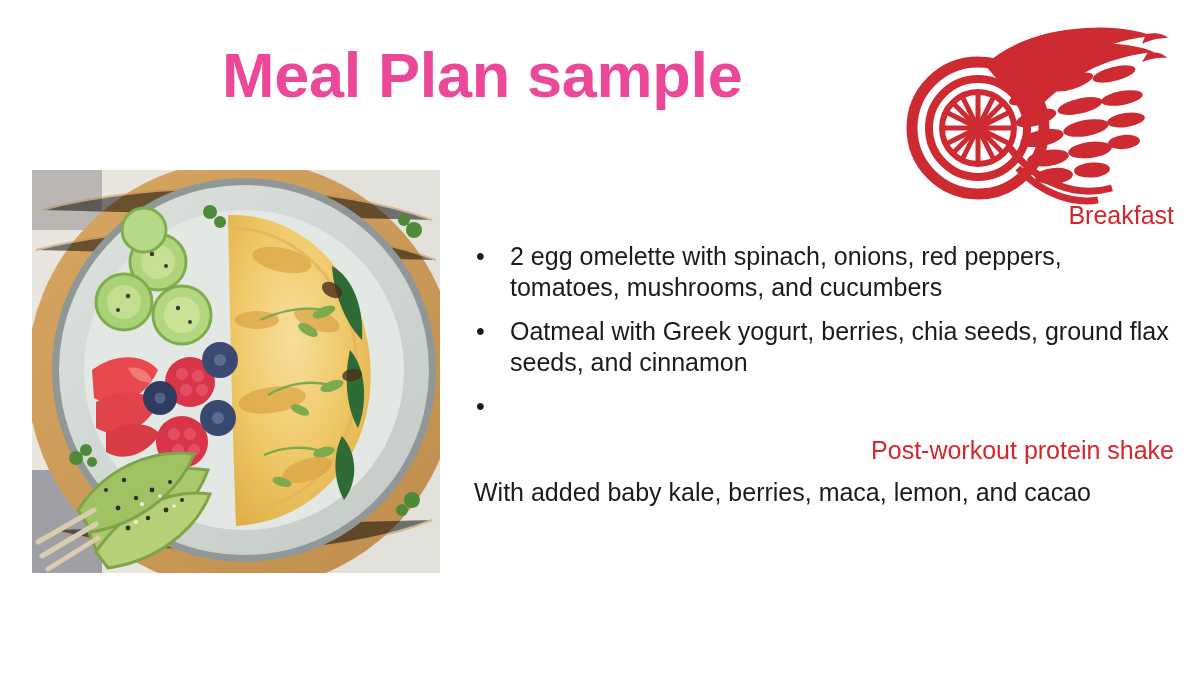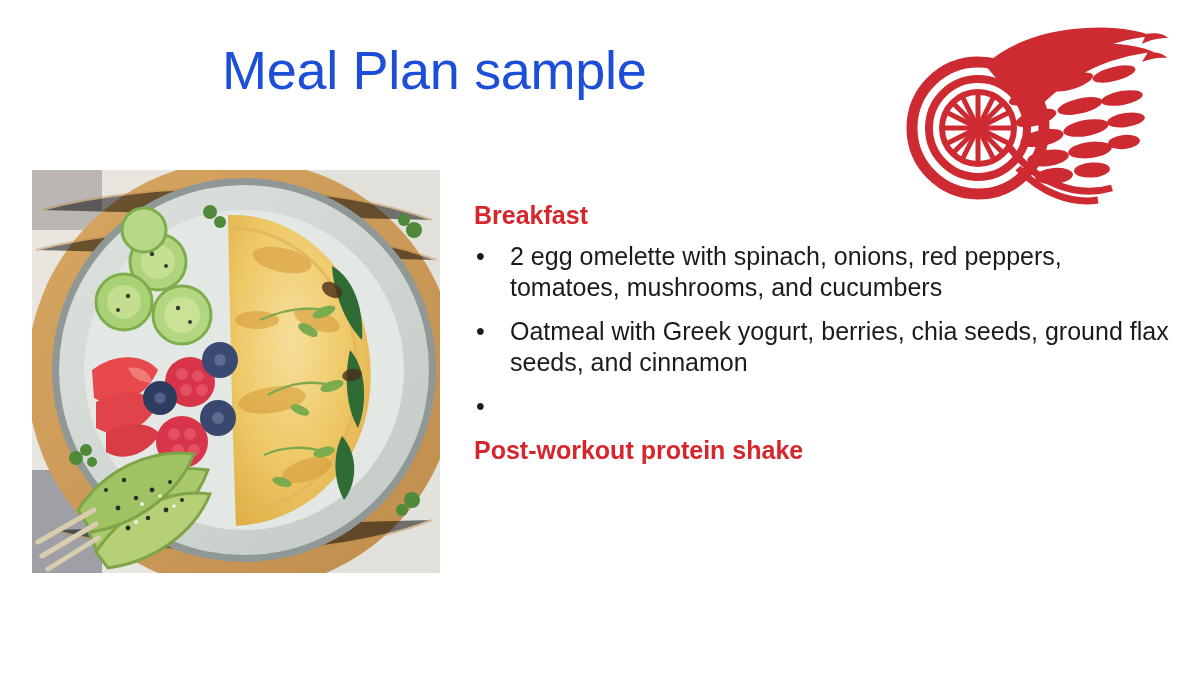--- a/index.html
+++ b/index.html
@@ -19,24 +19,24 @@
     background: #ffffff;
     overflow: hidden;
   }
 
   
   .slide-title {
     position: absolute;
     left: 222px;
     top: 40px;
     width: 700px;
-    font-size: 54px;
-    font-weight: 400;
+    font-size: 63px;
+    font-weight: 700;
     letter-spacing: -0.3px;
-    color: #1d4ed8;
+    color: #ec4899;
     line-height: 1.12;
     white-space: nowrap;
   }
 
   
   .logo-wrap {
     position: absolute;
     left: 890px;
     top: 8px;
     width: 280px;
@@ -58,24 +58,25 @@
 
   
   .content {
     position: absolute;
     left: 474px;
     top: 200px;
     width: 700px;
   }
   .section-heading {
     font-size: 25px;
-    font-weight: 700;
+    font-weight: 400;
     color: #d6252b;
     line-height: 1.25;
     margin: 0 0 10px 0;
+    text-align: right;
   }
   .bullet-list {
     list-style: none;
     margin: 0;
     padding: 0;
   }
   .bullet-item {
     position: relative;
     padding-left: 36px;
     margin-bottom: 14px;
@@ -352,16 +353,17 @@
         <li class="bullet-item">
           <span class="bullet-dot">•</span>
         </li>
       </ul>
     </div>
 
     <div class="spacer"></div>
 
     <div>
       <div class="section-heading heading-2">Post-workout protein shake</div>
+      <p class="plain-line">With added baby kale, berries, maca, lemon, and cacao</p>
     </div>
 
   </div>
 </div>
 
 </body></html>

